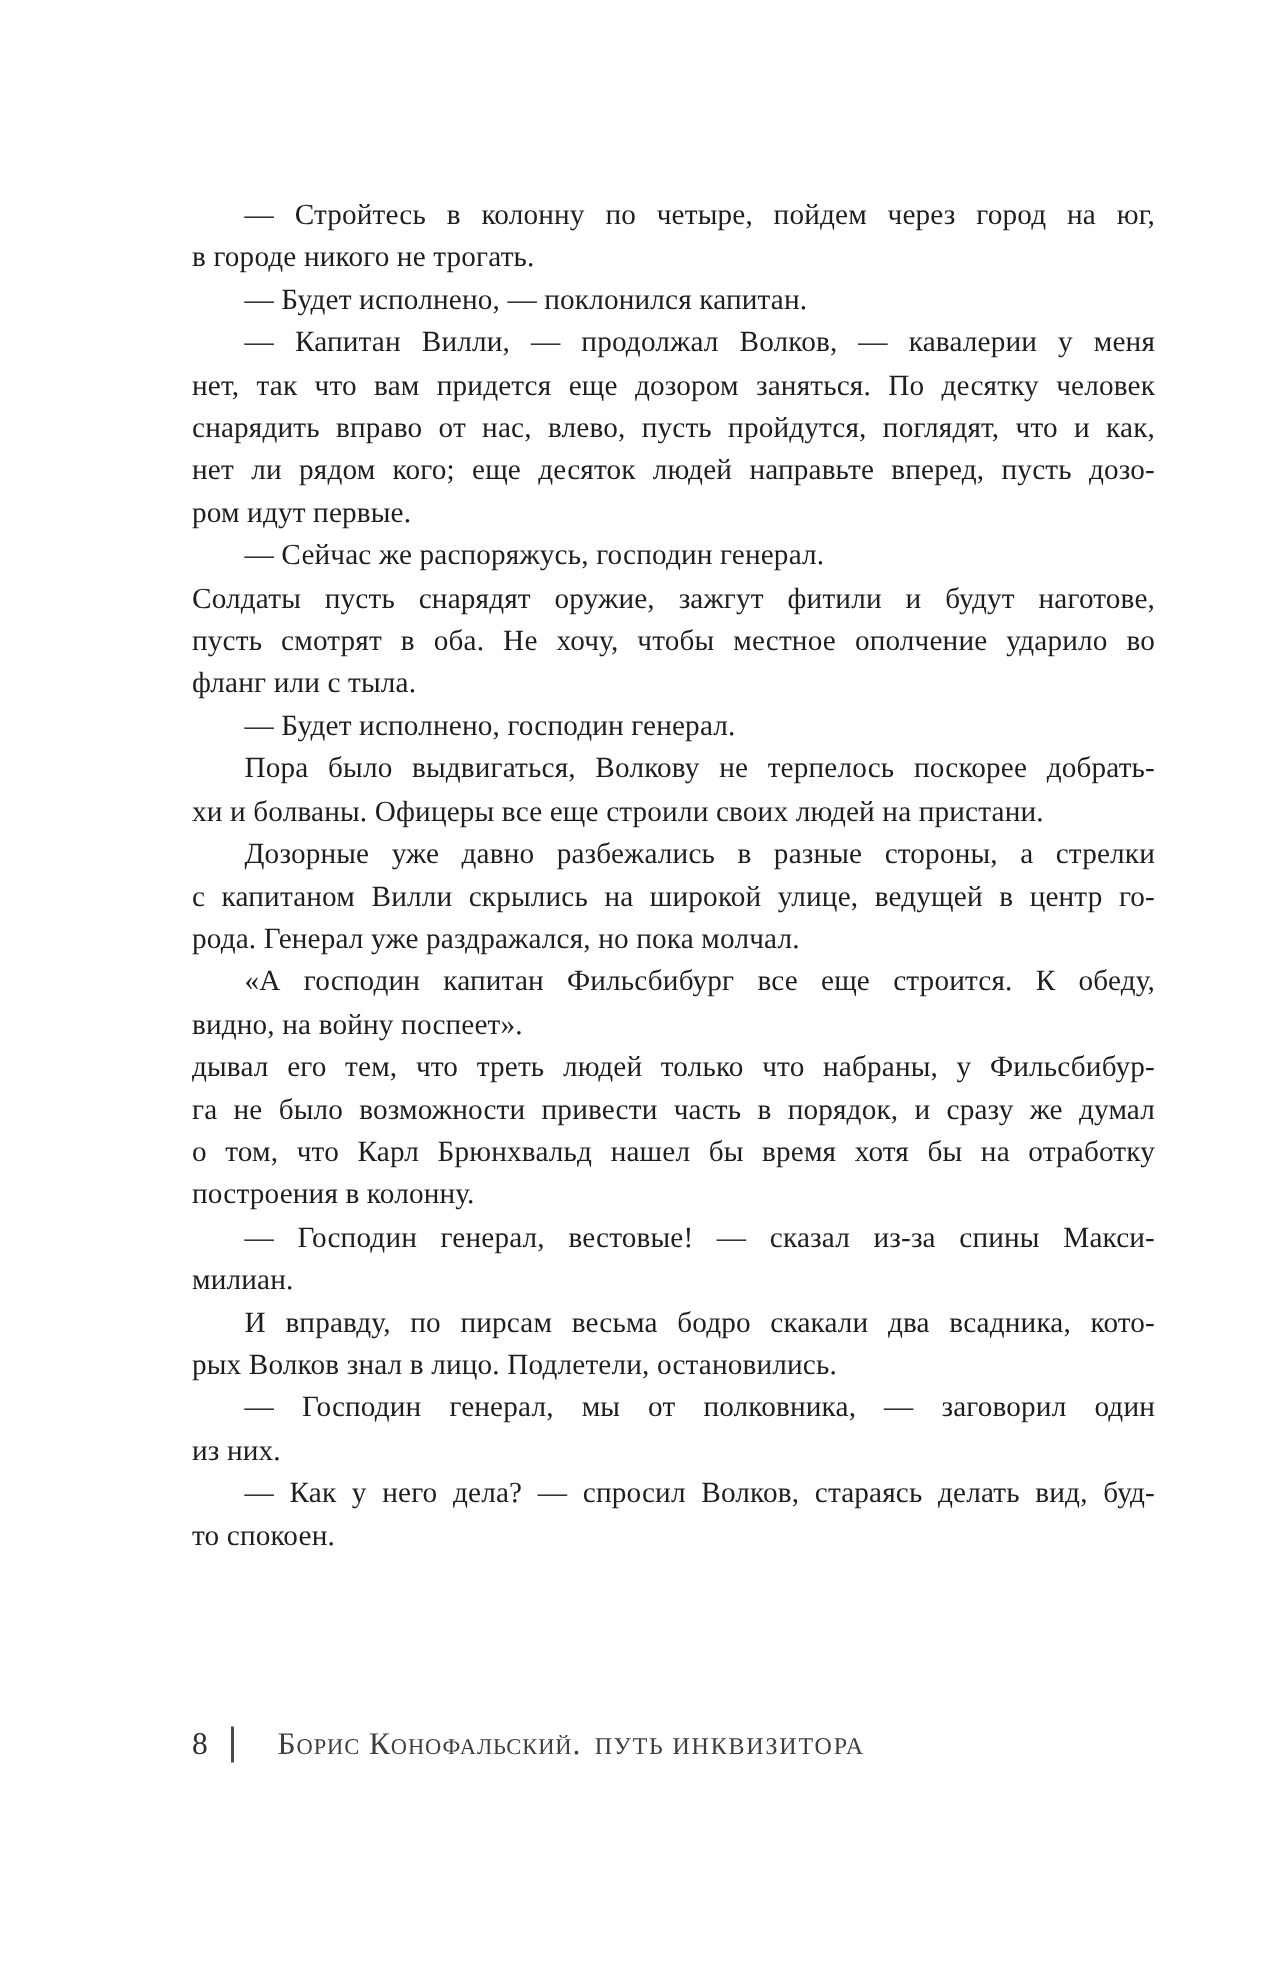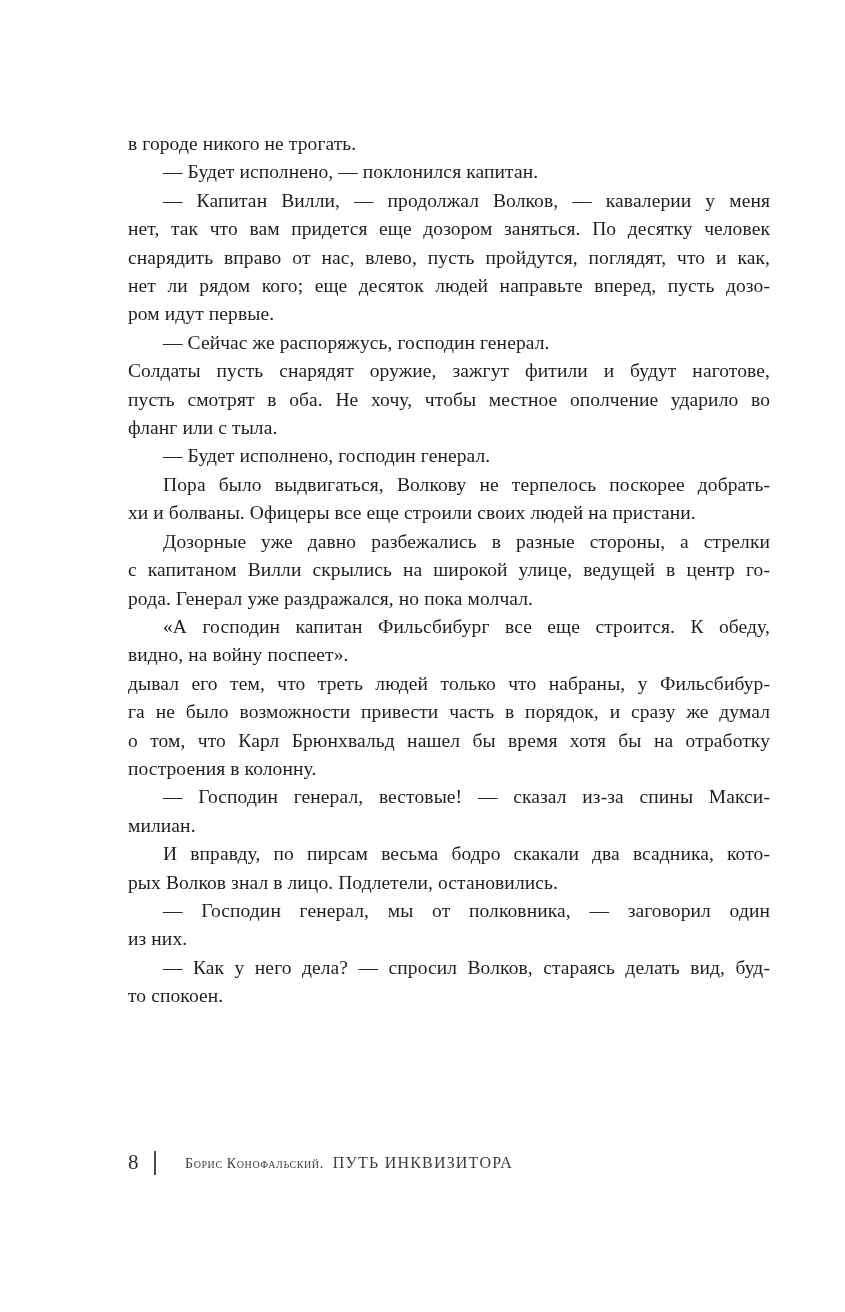--- a/index.html
+++ b/index.html
@@ -58,36 +58,37 @@
     background: #4a4a4a;
     margin-left: 14px;
     margin-right: 29px;
   }
   .running-title {
     display: flex;
     align-items: baseline;
   }
   .running-author {
     font-variant: small-caps;
-    font-size: 14px;
+    font-size: 21px;
     letter-spacing: 0.6px;
     color: #3d3d3d;
   }
   .running-book {
     font-size: 16px;
     letter-spacing: 1.2px;
     margin-left: 9px;
     color: #3d3d3d;
   }
 </style>
 </head>
 <body>
 
 <div class="text-block">
     <div class="paragraph">
+      <div class="line indent justify">— Стройтесь в колонну по четыре, пойдем через город на юг,</div>
       <div class="line">в городе никого не трогать.</div>
     </div>
     <div class="paragraph">
       <div class="line indent">— Будет исполнено, — поклонился капитан.</div>
     </div>
     <div class="paragraph">
       <div class="line indent justify">— Капитан Вилли, — продолжал Волков, — кавалерии у меня</div>
       <div class="line justify">нет, так что вам придется еще дозором заняться. По десятку человек</div>
       <div class="line justify">снарядить вправо от нас, влево, пусть пройдутся, поглядят, что и как,</div>
       <div class="line justify">нет ли рядом кого; еще десяток людей направьте вперед, пусть дозо-</div>

